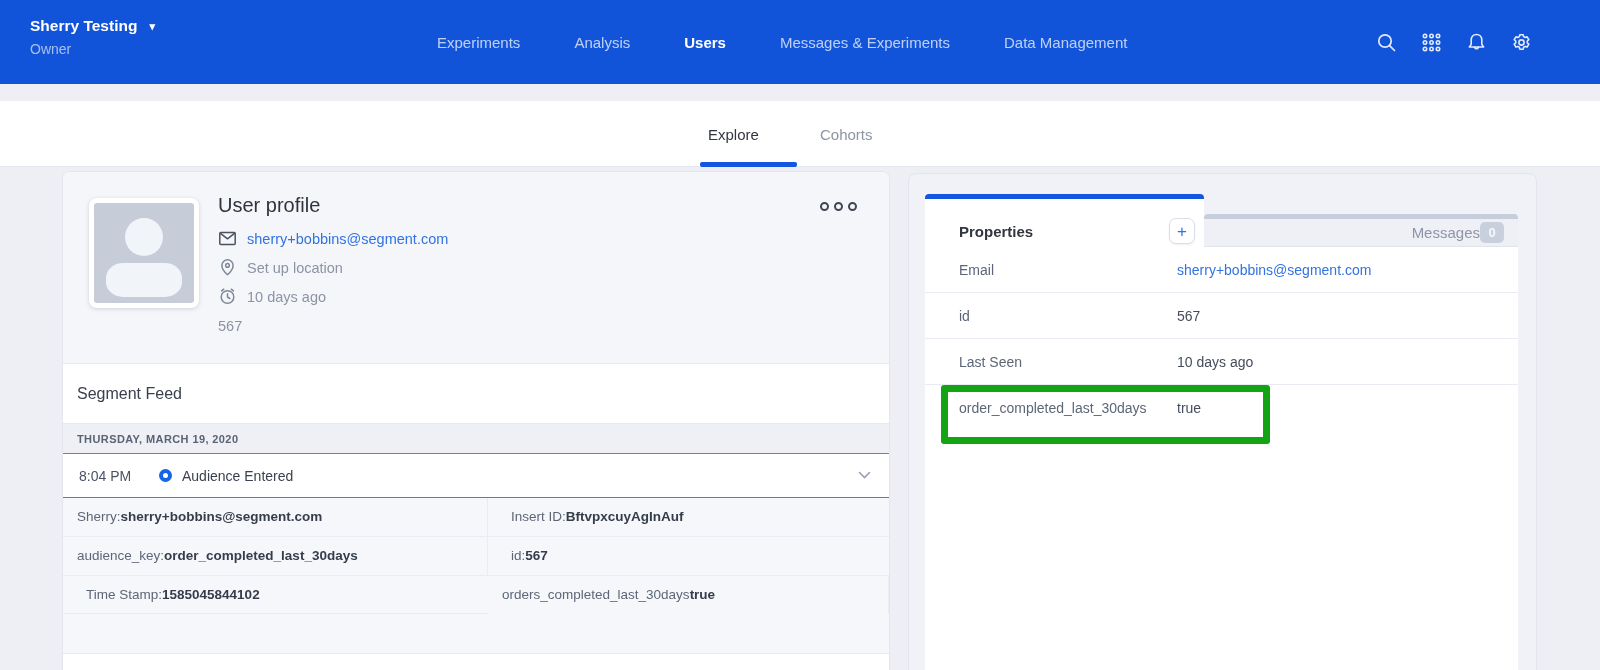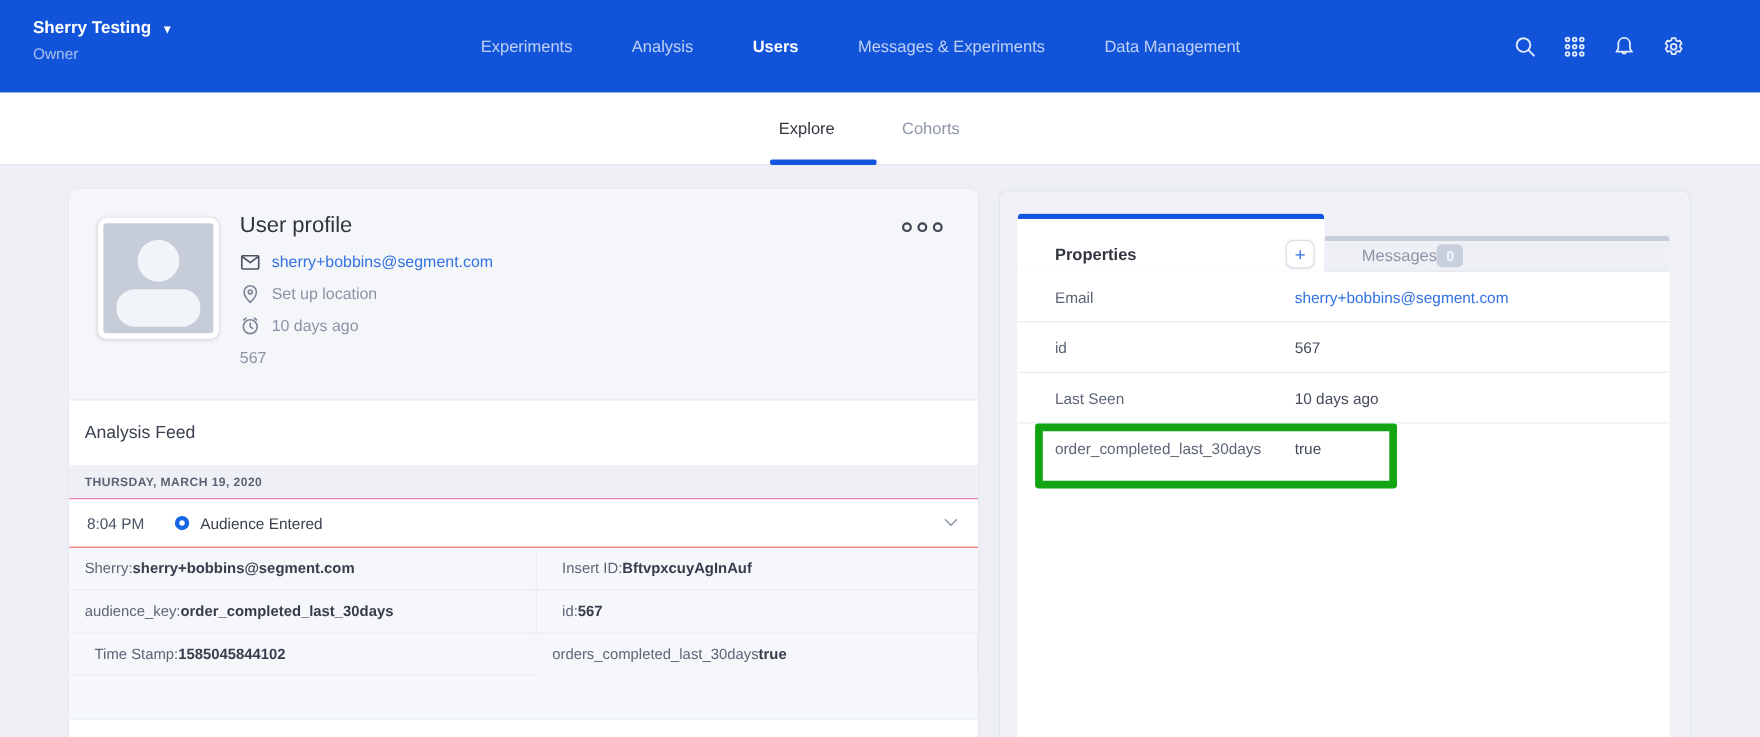--- a/index.html
+++ b/index.html
@@ -16,21 +16,21 @@
   .workspace-name { font-size:15.5px; font-weight:bold; color:#ffffff; display:flex; align-items:center; gap:12px; }
   .workspace-caret { font-size:11px; color:#ffffff; }
   .workspace-role { font-size:14px; color:rgba(255,255,255,.62); margin-top:6px; }
   .main-nav { position:absolute; left:437px; top:0; height:84px; display:flex; align-items:center; gap:54px; }
   .nav-item { font-size:15px; color:rgba(255,255,255,.72); cursor:pointer; white-space:nowrap; }
   .nav-item.active { color:#ffffff; font-weight:bold; }
   .header-icons { position:absolute; right:68px; top:0; height:84px; display:flex; align-items:center; gap:24px; }
   .hicon { width:21px; height:21px; color:rgba(255,255,255,.88); cursor:pointer; display:flex; align-items:center; justify-content:center; }
   .hicon svg { width:21px; height:21px; }
   
-  .tabs-band { position:absolute; left:0; top:84px; width:1600px; height:66px; background:#ffffff; border-bottom:1px solid #e4e7ed; z-index:4; }
+  .tabs-band { position:absolute; left:0; top:101px; width:1600px; height:66px; background:#ffffff; border-bottom:1px solid #e4e7ed; z-index:4; }
   .page-tab { position:absolute; top:0; height:66px; display:flex; align-items:center; font-size:15px; cursor:pointer; }
   .tab-explore { left:708px; color:#32363e; }
   .tab-cohorts { left:820px; color:#8d95a6; }
   .tab-underline { position:absolute; left:700px; top:61px; width:97px; height:5px; background:#1456e0; border-radius:2px; }
   
   .left-card { position:absolute; left:62px; top:171px; width:828px; height:520px; background:#ffffff; border:1px solid #e3e6ee; border-radius:8px; overflow:hidden; z-index:1; }
   .profile-section { position:relative; height:192px; background:#f5f6fa; border-bottom:1px solid #e7eaf0; }
   .avatar { position:absolute; left:26px; top:26px; width:110px; height:110px; background:#c6cdd9; border:5px solid #ffffff; border-radius:8px; box-shadow:0 1px 4px rgba(40,50,70,.18); overflow:hidden; }
   .avatar-head { position:absolute; left:31px; top:15px; width:38px; height:38px; background:#f1f4f8; border-radius:50%; }
   .avatar-body { position:absolute; left:12px; top:60px; width:76px; height:34px; background:#f1f4f8; border-radius:17px / 15px; }
@@ -60,21 +60,21 @@
   .detail-cell.col2 { padding-left:23px; }
   .detail-cell:nth-last-child(-n+2) { border-bottom:none; }
   .detail-value { font-weight:bold; color:#353d4b; }
   
   .right-wrapper { position:absolute; left:908px; top:173px; width:629px; height:520px; background:#f0f2f7; border:1px solid #e1e5ed; border-radius:8px; z-index:1; }
   .right-panel { position:absolute; left:16px; top:20px; width:593px; height:498px; }
   .panel-tabs { display:flex; height:53px; }
   .ptab-properties { width:279px; background:#ffffff; border-top:5px solid #1456e0; border-radius:4px 4px 0 0; display:flex; align-items:center; justify-content:space-between; padding:16px 9px 0 34px; cursor:pointer; }
   .ptab-properties .ptab-label { font-size:15px; font-weight:bold; color:#32363e; }
   .plus-btn { width:26px; height:26px; border:1px solid #d9dfe9; border-radius:7px; background:#ffffff; color:#3272e1; font-size:17px; line-height:1; display:flex; align-items:center; justify-content:center; cursor:pointer; box-shadow:0 1px 2px rgba(40,50,70,.08); }
-  .ptab-messages { flex:1; background:#eef0f6; border-top:5px solid #c7cedb; border-bottom:1px solid #dfe3eb; border-radius:4px 4px 0 0; display:flex; align-items:center; justify-content:flex-start; padding:0 14px 0 34px; cursor:pointer;margin-top:20px; }
+  .ptab-messages { flex:1; background:#eef0f6; border-top:5px solid #c7cedb; border-bottom:1px solid #dfe3eb; border-radius:4px 4px 0 0; display:flex; align-items:center; justify-content:flex-end; padding:0 14px 0 34px; cursor:pointer;margin-top:20px; }
   .ptab-messages .ptab-label { font-size:15px; color:#8d95a6; }
   .count-badge { min-width:24px; height:21px; padding:0 6px; background:#c9d0dd; border-radius:5px; color:#f5f7fb; font-size:13px; font-weight:bold; display:flex; align-items:center; justify-content:center; }
   .panel-content { background:#ffffff; height:445px; }
   .prop-row { height:46px; display:flex; align-items:center; padding-left:34px; border-bottom:1px solid #e8ebf1; }
   .prop-row:last-child { border-bottom:none; }
   .prop-label { width:218px; font-size:14px; color:#5d6677; }
   .prop-value { font-size:14px; color:#454d5c; }
   .prop-value.link { color:#3272e1; cursor:pointer; }
   
   .green-annotation { position:absolute; left:941px; top:385px; width:329px; height:59px; border:7px solid #12a412; border-radius:3px; z-index:20; pointer-events:none; }
@@ -176,21 +176,21 @@
             <path d="M9.5 6.8V10l2.3 1.5"></path>
             <path d="M3.6 3.9L5.7 2.2M15.4 3.9l-2.1-1.7"></path>
           </svg>
         </span>
         <span class="profile-muted">10 days ago</span>
       </div>
       <div class="profile-id">567</div>
     </div>
   </div>
 
-  <div class="feed-header">Analysis Feed</div>
+  <div class="feed-header">Segment Feed</div>
   <div class="date-band">THURSDAY, MARCH 19, 2020</div>
 
   <div class="event-row">
     <span class="event-time">8:04 PM</span>
     <span class="event-dot"></span>
     <span class="event-name">Audience Entered</span>
     <span class="event-chevron">
       <svg width="13" height="9" viewBox="0 0 13 9" fill="none" stroke="currentColor" stroke-width="1.6" stroke-linecap="round">
         <path d="M1.5 1.5l5 5 5-5"></path>
       </svg>

